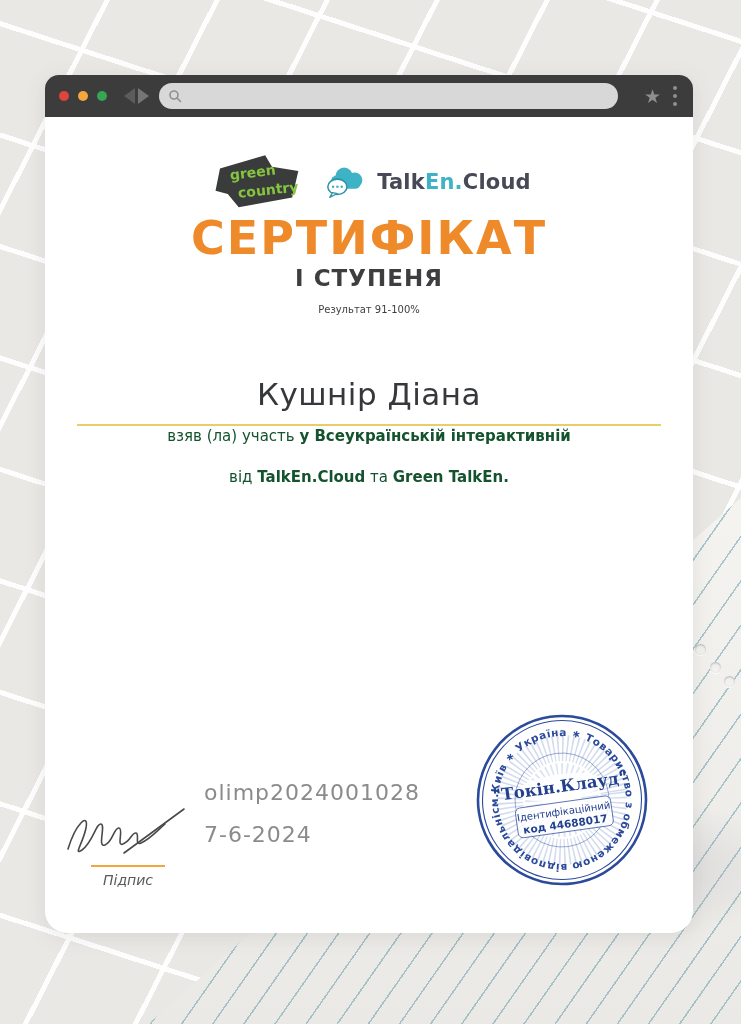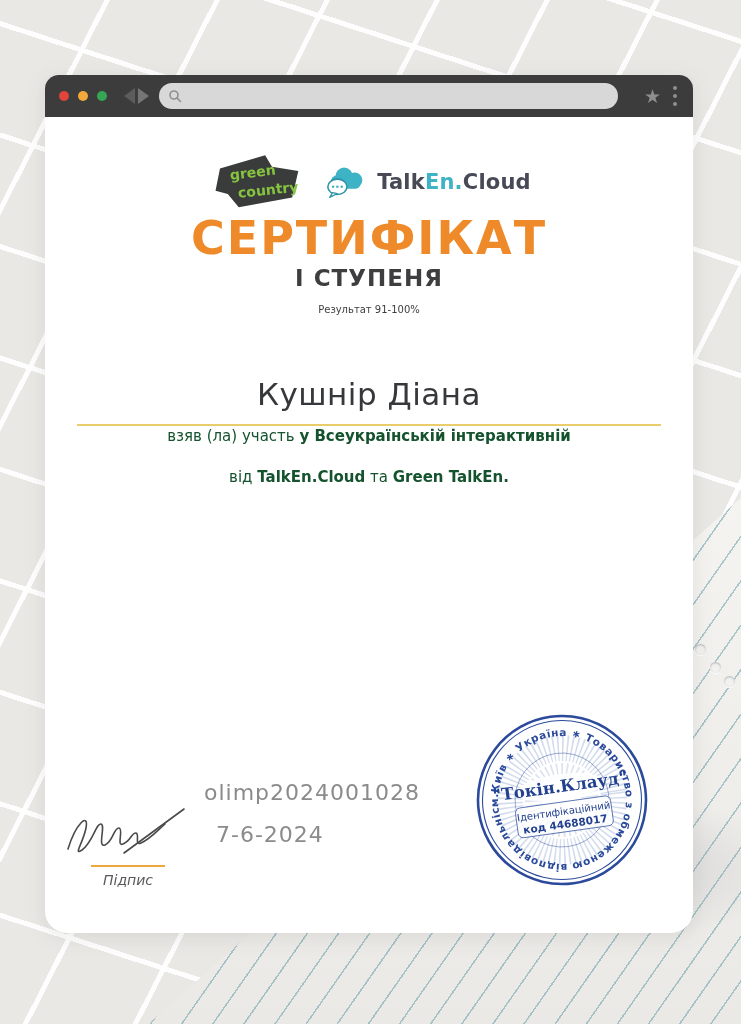--- a/index.html
+++ b/index.html
@@ -78,21 +78,21 @@
   .result { margin-top:13px; font-size:10px; color:#3e3e40; }
   .name { margin-top:61px; font-size:31px; font-weight:400; color:#36383b; letter-spacing:.5px; }
   .name-rule { margin:12px auto 0; width:584px; height:2px; background:#e9cd6a; }
   .body-text { font-size:15px; line-height:1.36; color:#14532d; font-weight:400; }
   .body-text b { font-weight:700; }
   
   .sig-block { position:absolute; left:17px; top:686px; width:132px; text-align:center; }
   .sig-rule { width:74px; height:2px; background:#f0a63c; margin:0 auto; }
   .sig-label { margin-top:5px; font-style:italic; font-size:14px; color:#5a5a5a; }
   .cert-id { position:absolute; left:159px; top:663px; font-size:22px; color:#8b8b8b; letter-spacing:1px; }
-  .cert-date { position:absolute; left:159px; top:705px; font-size:22px; color:#8b8b8b; letter-spacing:1px;margin-left:12px; }
+  .cert-date { position:absolute; left:159px; top:705px; font-size:22px; color:#8b8b8b; letter-spacing:1px; }
   .stamp { position:absolute; left:424px; top:590px; width:186px; height:186px; }
 </style>
 </head>
 <body>
 
 <div class="bg-grid"></div>
 
 <div class="paper">
   <div class="sheet-edge"></div>
   <div class="hole" style="left:695px; top:174px;"></div>

